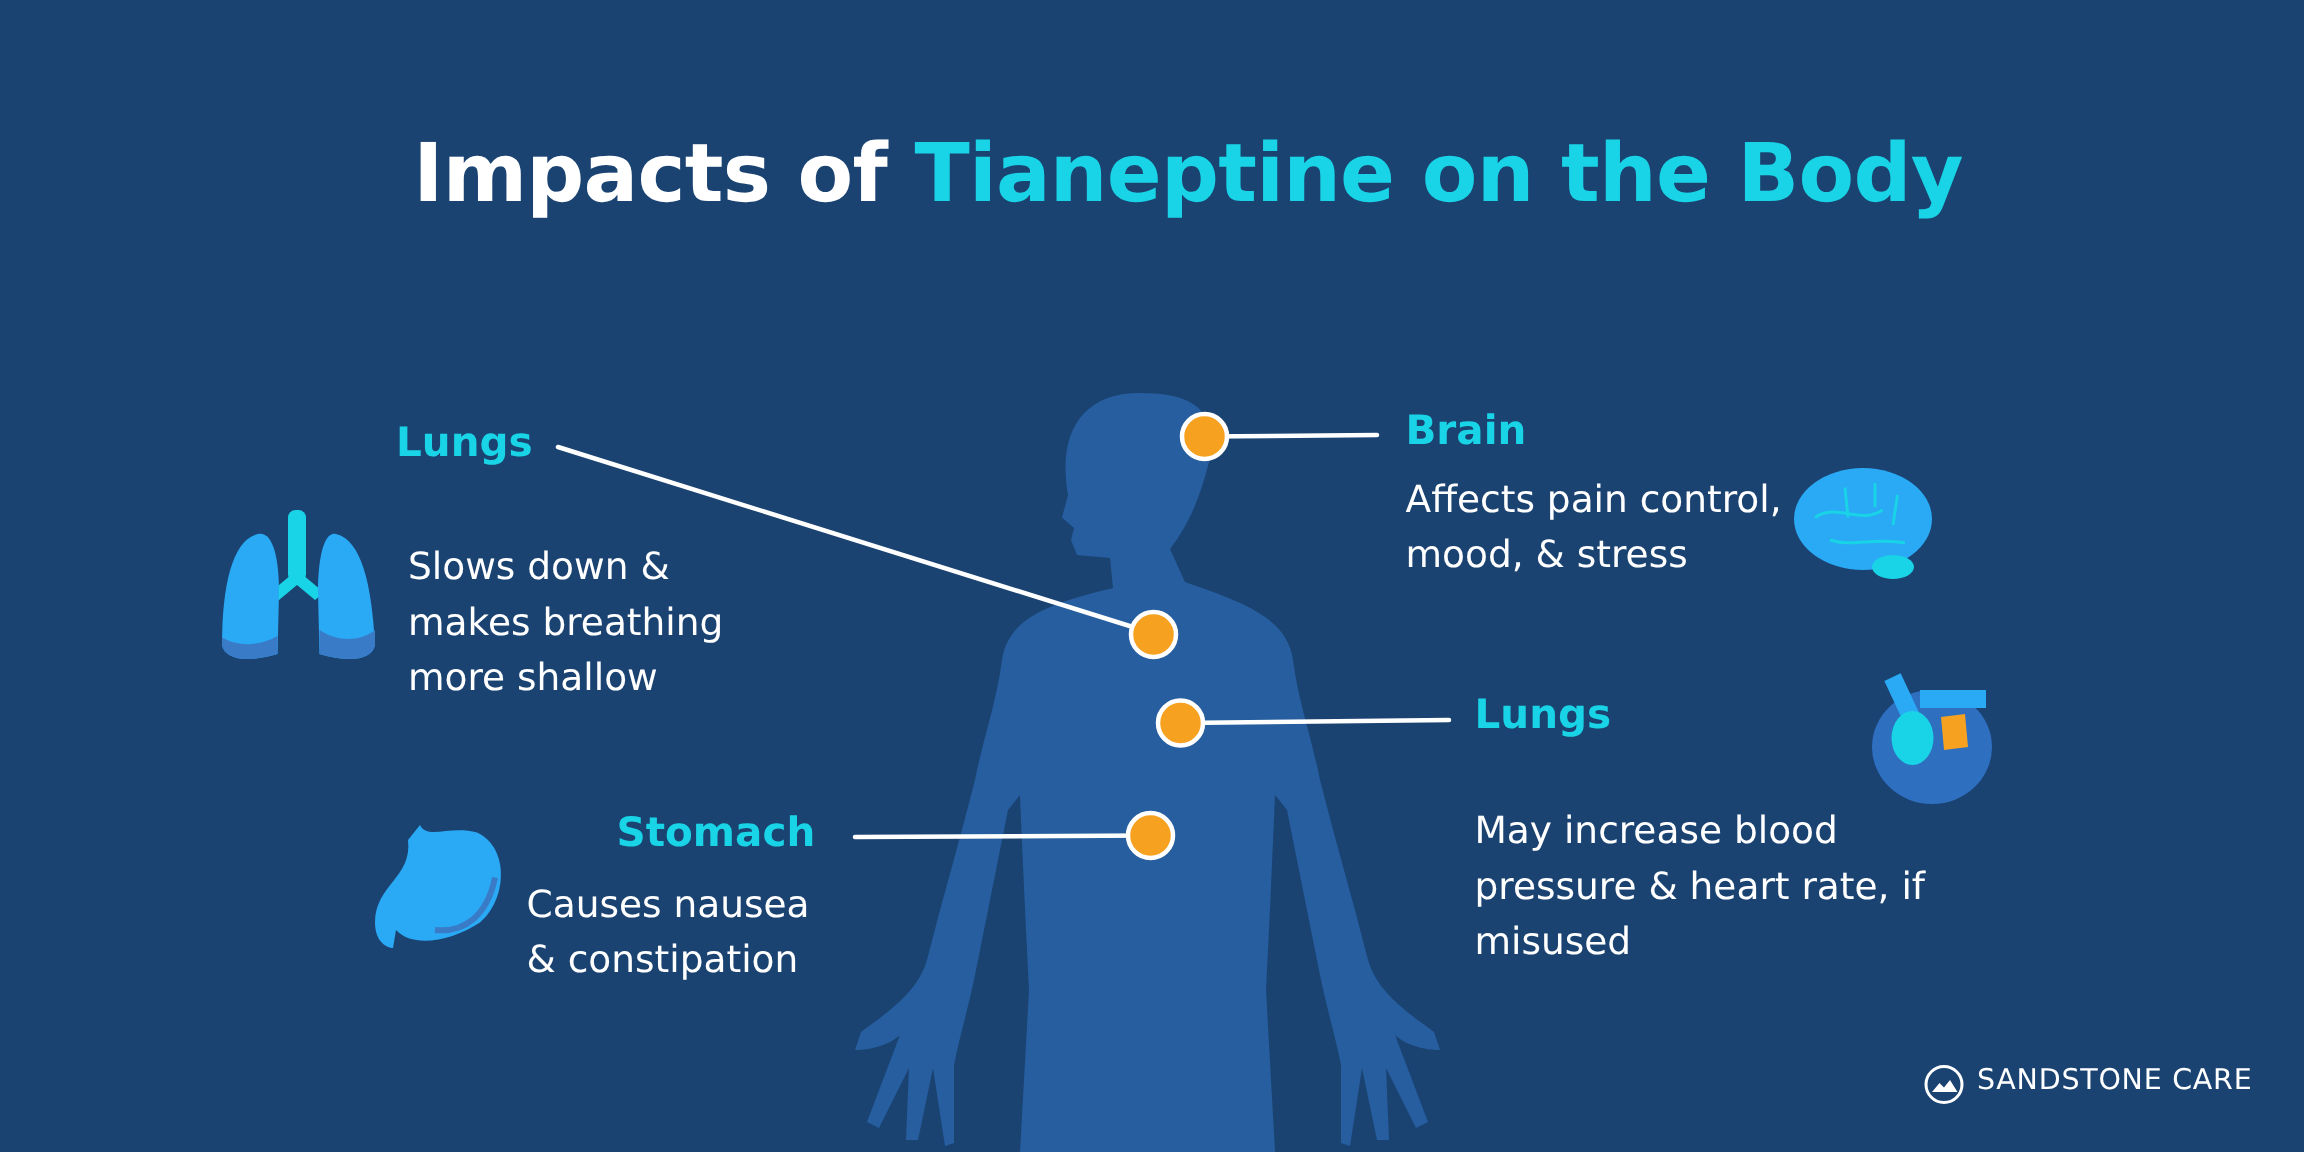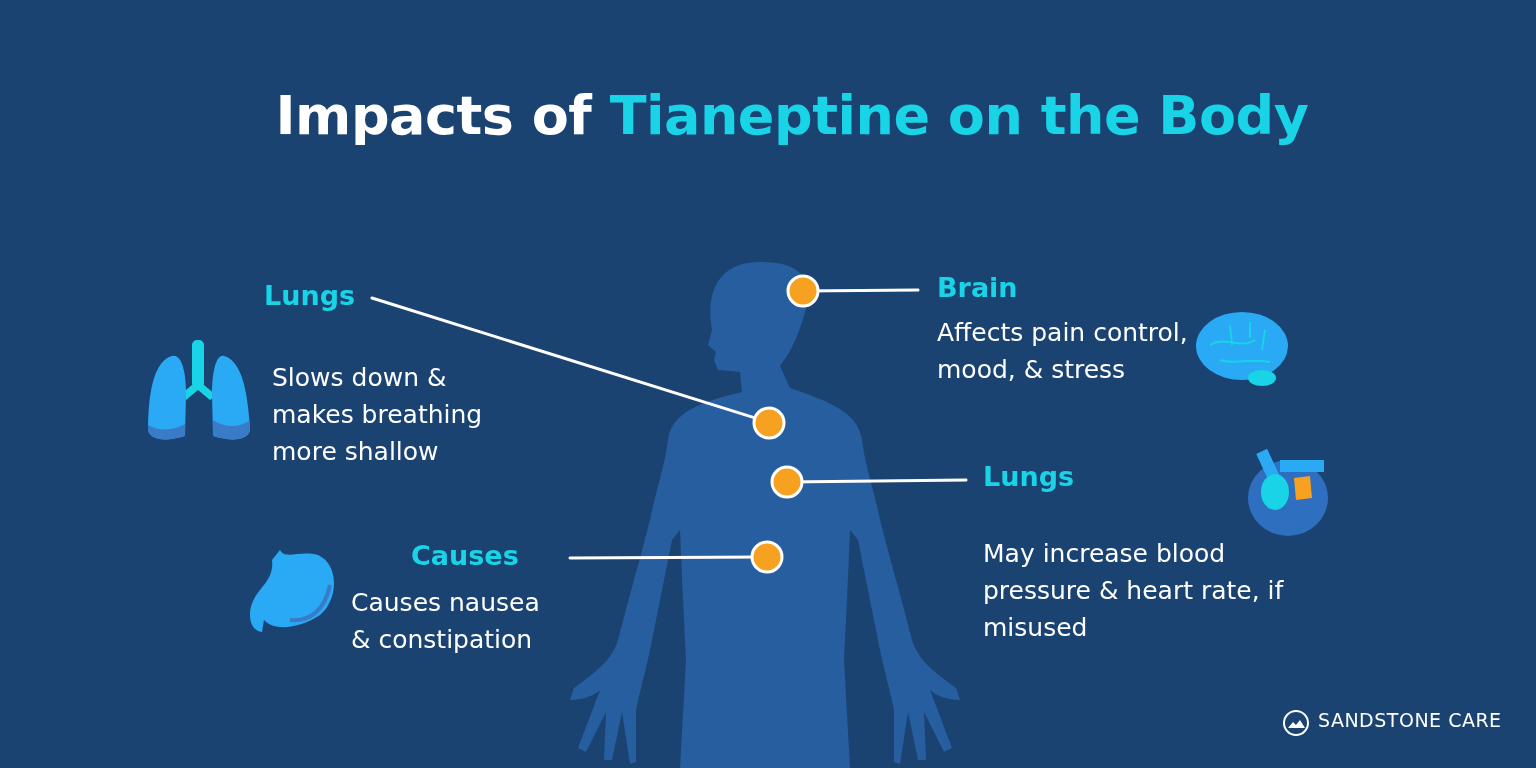--- a/index.html
+++ b/index.html
@@ -101,21 +101,21 @@
 
 <div class="label" style="left:937px; top:272px;">Brain</div>
 <div class="desc" style="left:937px; top:314px;">Affects pain control,
 mood, &amp; stress</div>
 
 <div class="label" style="left:983px; top:461px;">Lungs</div>
 <div class="desc" style="left:983px; top:535px;">May increase blood
 pressure &amp; heart rate, if
 misused</div>
 
-<div class="label" style="left:411px; top:540px;">Causes</div>
+<div class="label" style="left:411px; top:540px;">Stomach</div>
 <div class="desc" style="left:351px; top:584px;">Causes nausea
 &amp; constipation</div>
 
 <div class="logo">
   <svg width="28" height="28">
     <circle cx="14" cy="14" r="12" fill="none" stroke="#ffffff" stroke-width="2"></circle>
     <path d="M6 19 L11 13 L14 16 L18 11 L23 19 Z" fill="#ffffff"></path>
   </svg>
   <span>SANDSTONE CARE</span>
 </div>

